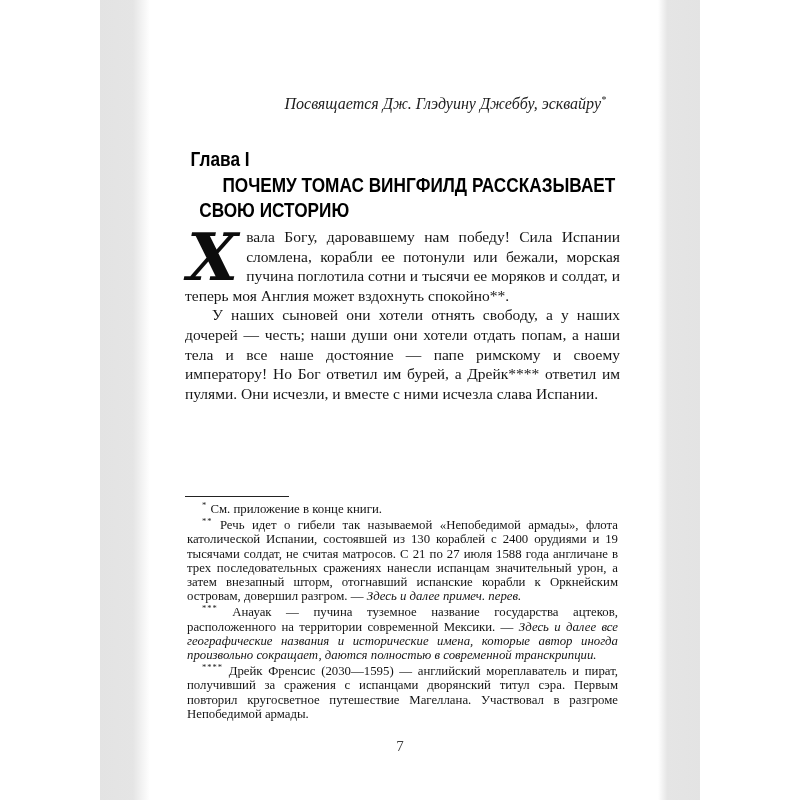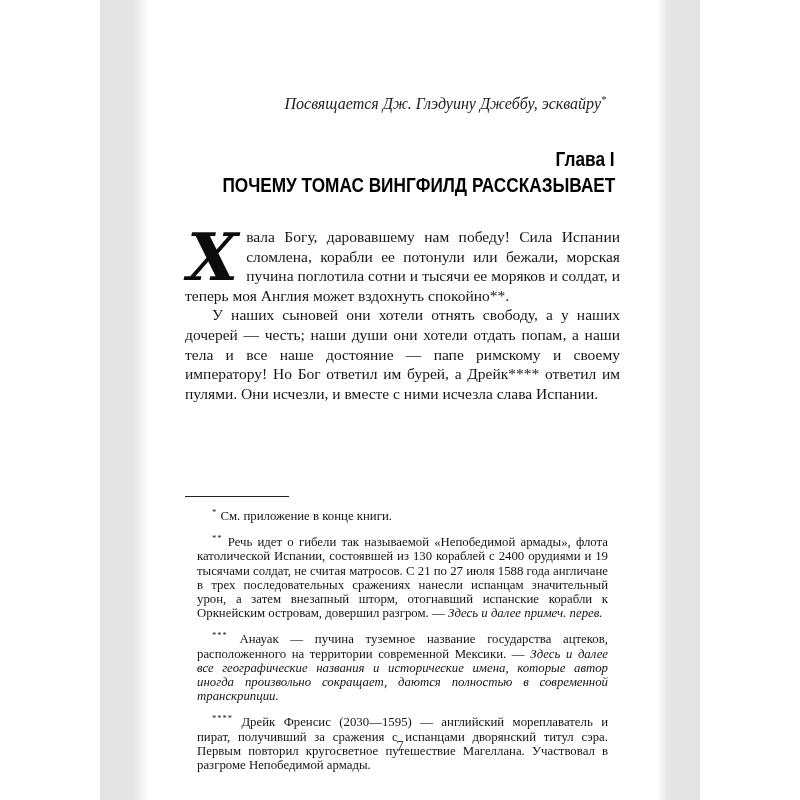--- a/index.html
+++ b/index.html
@@ -22,21 +22,21 @@
   }
   .content { position:absolute; left:185px; top:0; width:435px; }
 
   .dedication {
     position:absolute; top:94px; left:0; width:435px;
     box-sizing:border-box; padding-right:14px;
     text-align:right; font-style:italic; font-size:16px; color:#1c1c1c;
   }
   .dedication sup { font-size:10px; }
 
-  .chapter { position:absolute; top:146px; left:0; width:435px; text-align:right; color:#000; }
+  .chapter { position:absolute; top:146px; left:0; width:435px; text-align:left; color:#000; }
   .chapter-line {
     font-family:"Liberation Sans", sans-serif;
     font-weight:bold; font-size:20.5px; line-height:25.5px;
   }
   .condense { display:inline-block; transform:scaleX(0.84); transform-origin:50% 50%; white-space:nowrap; }
 
   .bodytext {
     position:absolute; top:227px; left:0; width:435px;
     font-size:15.5px; line-height:19.6px; text-align:justify;
   }
@@ -49,21 +49,21 @@
     font-size:66px; line-height:52px;
     margin:4px 8px 0 2px;
     color:#0c0c0c;
   }
 
   .footnotes {
     position:absolute; top:496px; left:0; width:435px;
     font-size:12.8px; line-height:14.2px; text-align:justify; color:#141414;
   }
   .fn-rule { width:104px; height:0; border-top:1.5px solid #222; margin:0 0 5px 0; }
-  .footnotes p { margin:12px; text-indent:15px; }
+  .footnotes p { margin:2px; text-indent:15px; }
   .footnotes sup { font-size:8.5px; line-height:0; letter-spacing:1px; }
   .footnotes i { font-style:italic; }
 
   .pagenum {
     position:absolute; top:738px; left:0; width:800px;
     text-align:center; font-size:15px; color:#3c3c3c;
   }
 </style>
 </head>
 <body>
@@ -72,20 +72,21 @@
   <div class="shadow-left"></div>
   <div class="shadow-right"></div>
 
   <div class="content">
 
     <div class="dedication"><span>Посвящается Дж. Глэдуину Джеббу, эсквайру</span><sup>*</sup></div>
 
     <div class="chapter">
       <div class="chapter-line"><span class="condense">Глава I</span></div>
       <div class="chapter-line"><span class="condense">ПОЧЕМУ ТОМАС ВИНГФИЛД РАССКАЗЫВАЕТ</span></div>
+      <div class="chapter-line"><span class="condense">СВОЮ ИСТОРИЮ</span></div>
     </div>
 
     <div class="bodytext">
       <p><span class="dropcap">Х</span><span>вала Богу, даровавшему нам победу! Сила Испании сломлена, корабли ее потонули или бежали, морская пучина поглотила сотни и тысячи ее моряков и солдат, и теперь моя Англия может вздохнуть спокойно**.</span></p>
       <p class="indent">У наших сыновей они хотели отнять свободу, а у наших дочерей — честь; наши души они хотели отдать попам, а наши тела и все наше достояние — папе римскому и своему императору! Но Бог ответил им бурей, а Дрейк**** ответил им пулями. Они исчезли, и вместе с ними исчезла слава Испании.</p>
     </div>
 
     <div class="footnotes">
       <div class="fn-rule"></div>
 

